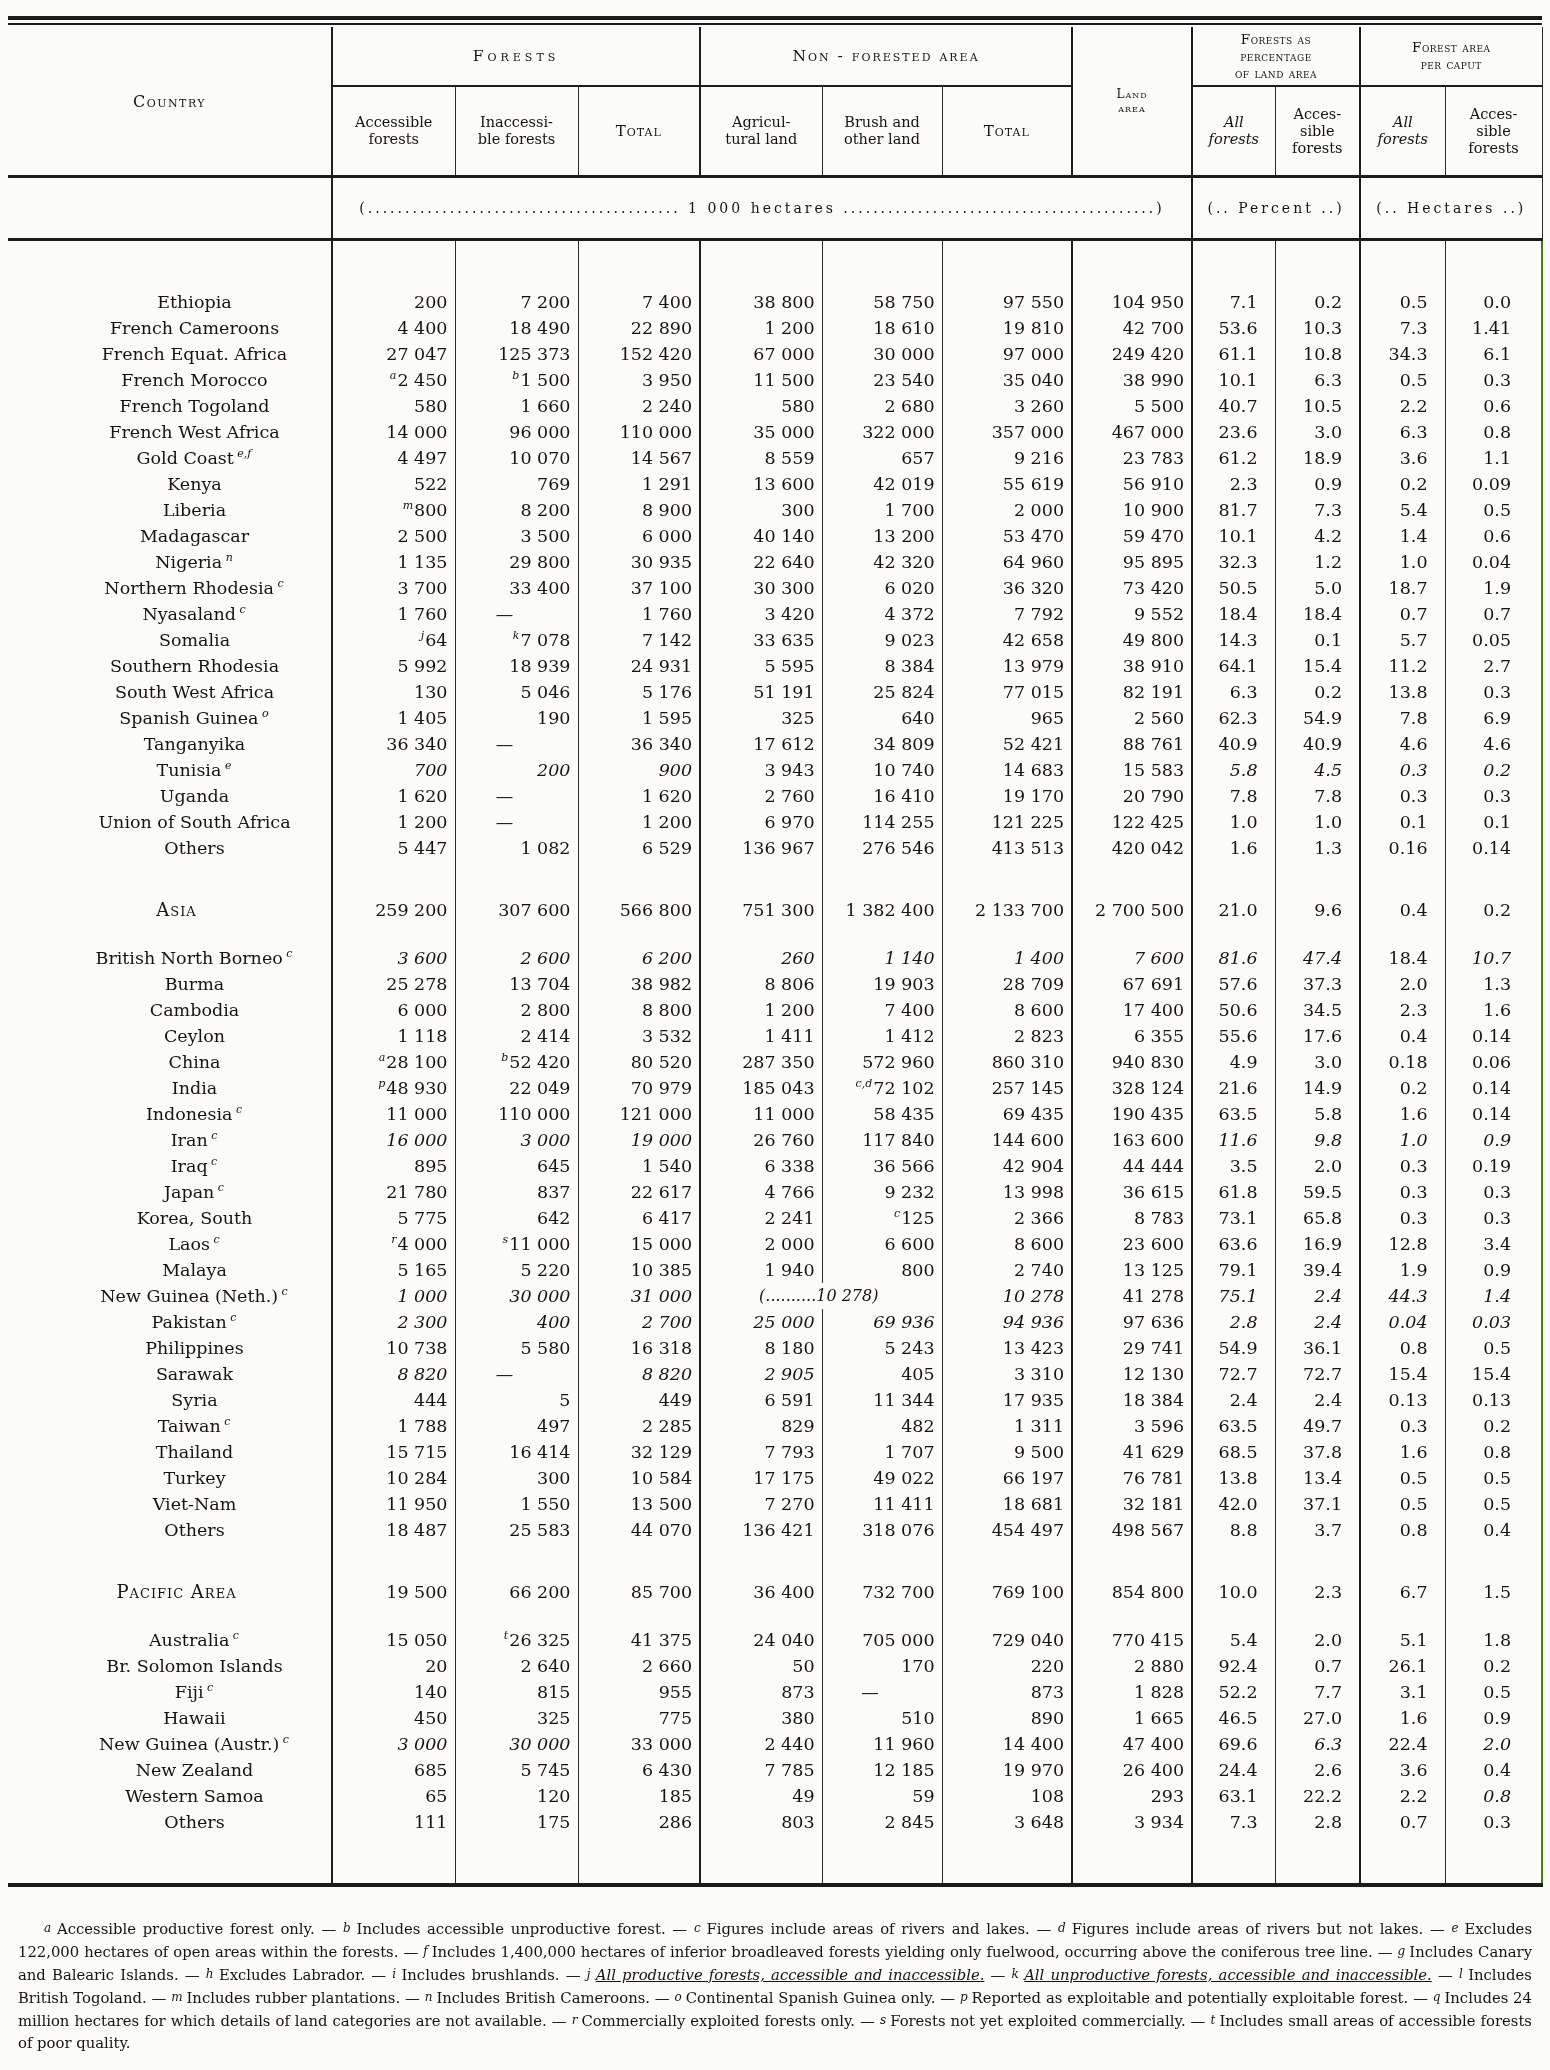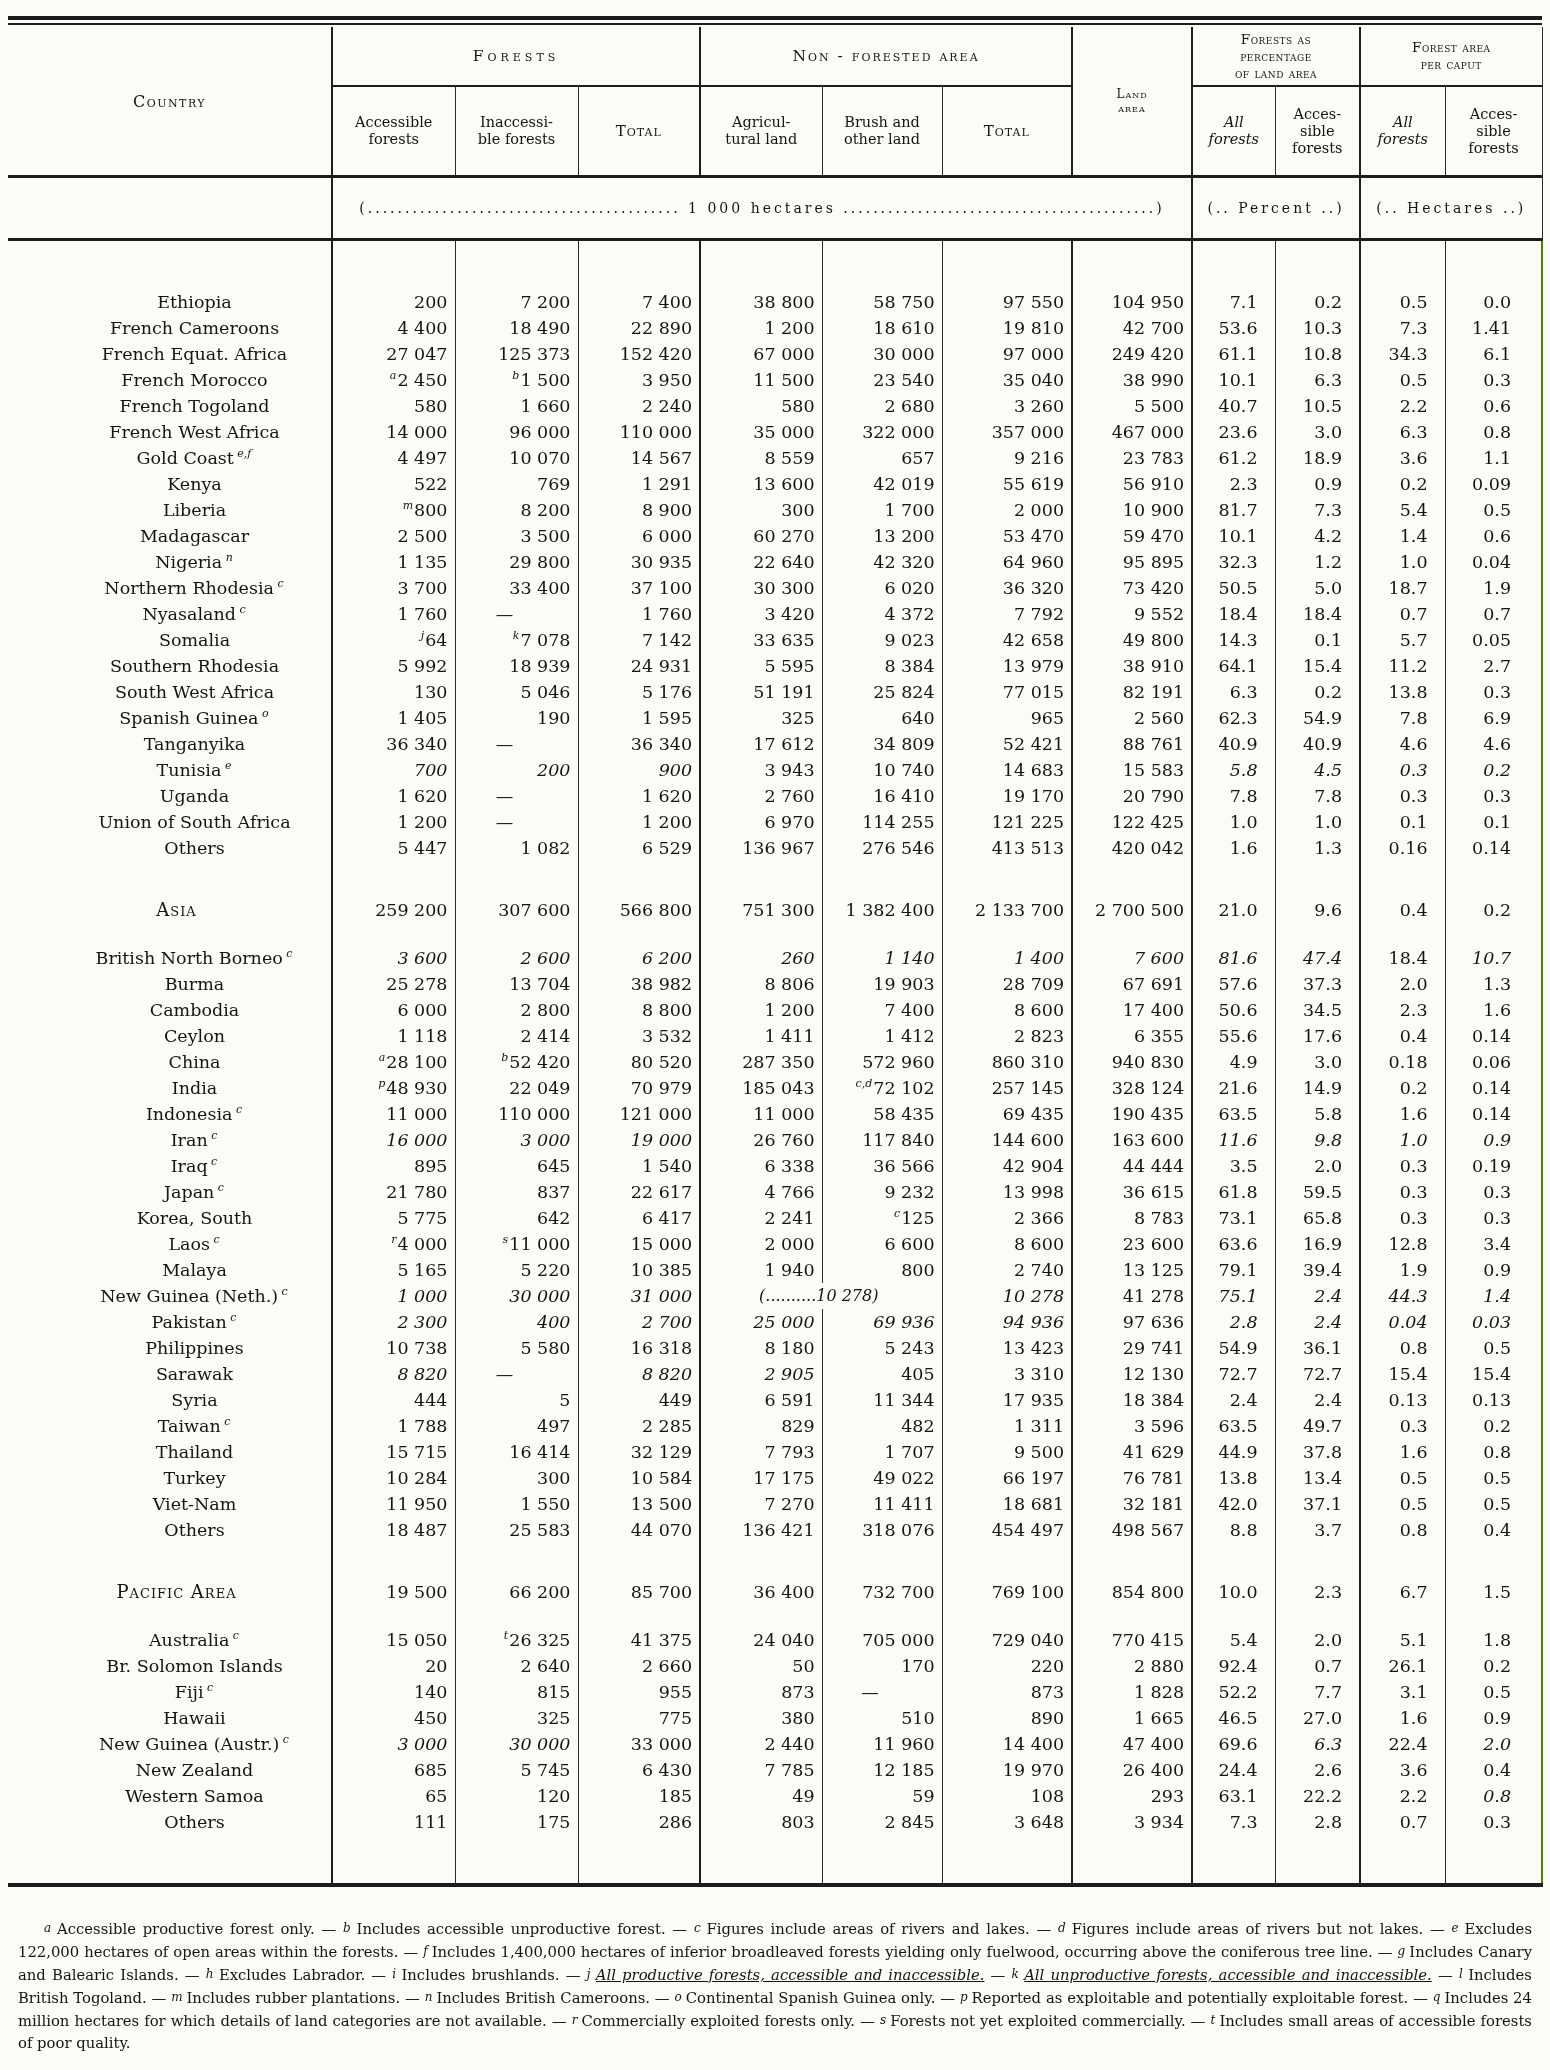--- a/index.html
+++ b/index.html
@@ -260,21 +260,21 @@
           <td class="v7">81.7</td>
           <td class="v8">7.3</td>
           <td class="v9">5.4</td>
           <td class="v10">0.5</td>
         </tr>
         <tr>
           <td class="cc">Madagascar</td>
           <td class="v0">2 500</td>
           <td class="v1">3 500</td>
           <td class="v2">6 000</td>
-          <td class="v3">60 270</td>
+          <td class="v3">40 140</td>
           <td class="v4">13 200</td>
           <td class="v5">53 470</td>
           <td class="v6">59 470</td>
           <td class="v7">10.1</td>
           <td class="v8">4.2</td>
           <td class="v9">1.4</td>
           <td class="v10">0.6</td>
         </tr>
         <tr>
           <td class="cc">Nigeria<sup class="fm"> n</sup></td>
@@ -725,21 +725,21 @@
         </tr>
         <tr>
           <td class="cc">Thailand</td>
           <td class="v0">15 715</td>
           <td class="v1">16 414</td>
           <td class="v2">32 129</td>
           <td class="v3">7 793</td>
           <td class="v4">1 707</td>
           <td class="v5">9 500</td>
           <td class="v6">41 629</td>
-          <td class="v7">44.9</td>
+          <td class="v7">68.5</td>
           <td class="v8">37.8</td>
           <td class="v9">1.6</td>
           <td class="v10">0.8</td>
         </tr>
         <tr>
           <td class="cc">Turkey</td>
           <td class="v0">10 284</td>
           <td class="v1">300</td>
           <td class="v2">10 584</td>
           <td class="v3">17 175</td>

